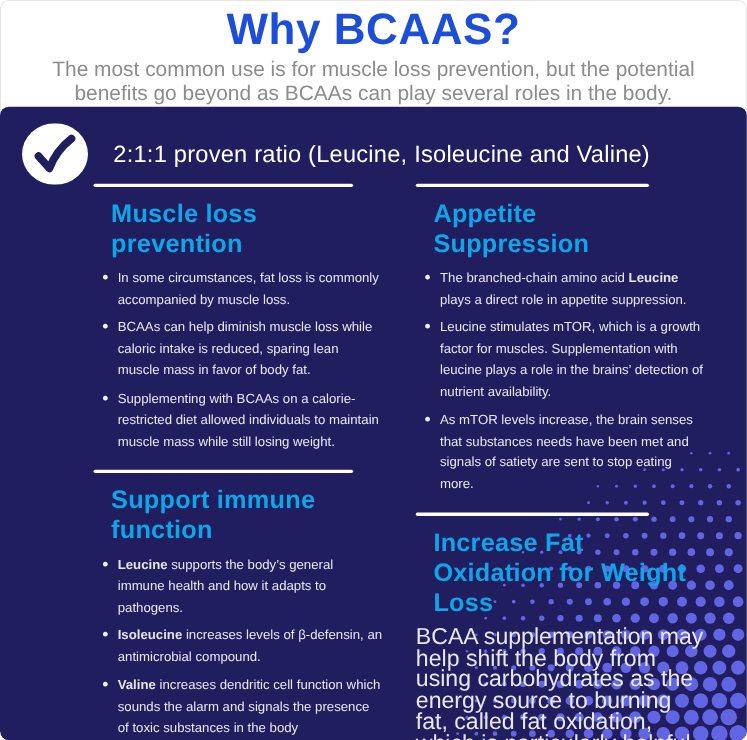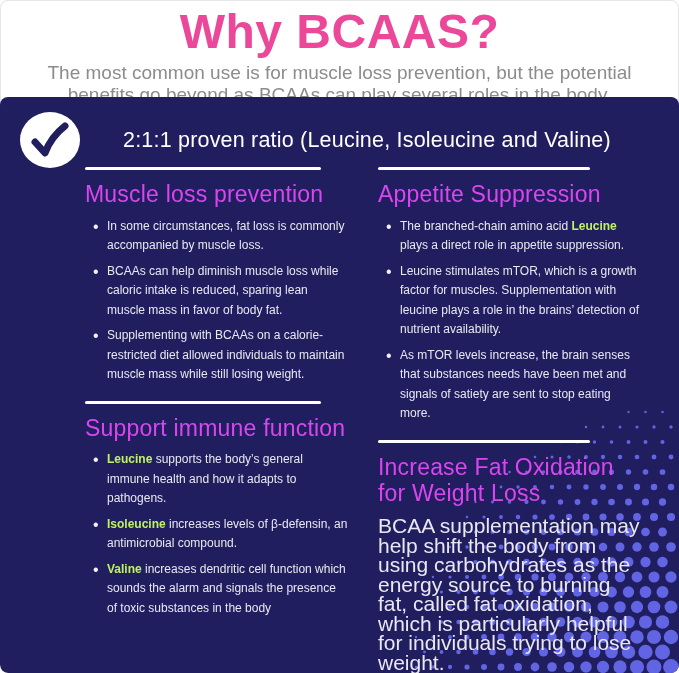--- a/index.html
+++ b/index.html
@@ -9,68 +9,68 @@
     background:#ffffff;
     overflow:hidden;
     border-radius:8px;
     font-family:"Liberation Sans","DejaVu Sans",sans-serif;
     box-shadow:inset 0 0 0 1px #e6e6e6;
   }
   
   .header{position:absolute;top:0;left:0;right:0;height:97px;text-align:center;}
   .header h1{
     margin:4px 16px 3px;
-    font-size:48px;font-weight:bold;line-height:1.15;
-    color:#ec4899;letter-spacing:.5px;
+    font-size:40px;font-weight:bold;line-height:1.15;
+    color:#1d4ed8;letter-spacing:.5px;
   }
   .header .subtitle{
     margin:0 auto;max-width:625px;
     font-size:19px;line-height:21.5px;color:#8c8c8c;
   }
   
   .panel{
     position:absolute;top:97px;left:0;right:0;bottom:0;
     background:#201e5f;
     border-radius:8px 8px 8px 8px;
     overflow:hidden;
   }
   .dots{position:absolute;top:0;left:0;width:679px;height:576px;z-index:0;pointer-events:none;}
   .ratio-row{
     position:absolute;top:14px;left:20px;right:20px;height:58px;
-    display:flex;align-items:center;gap:43px;z-index:2;
+    display:flex;align-items:center;gap:23px;z-index:2;
   }
   .check{width:60px;height:56px;flex:0 0 auto;display:block;}
   .ratio-heading{
     margin:0;font-size:21.5px;font-weight:normal;color:#ffffff;
     letter-spacing:.2px;white-space:nowrap;
   }
   
   .cols{
     position:absolute;top:58px;left:85px;right:38px;bottom:0;
     display:flex;gap:30px;z-index:1;
   }
   .col{flex:1;min-width:0;}
   .section + .section{margin-top:16px;}
   .rule{height:3px;background:#ffffff;width:236px;margin:12px 0 11px;border-radius:2px;}
   .col-right .rule{width:212px;}
   .section h3{
-    margin:0 0 9px;font-size:23px;font-weight:normal;line-height:1.16;
-    color:#d946ef;letter-spacing:.2px;
+    margin:0 16px 9px;font-size:23px;font-weight:bold;line-height:1.16;
+    color:#0ea5e9;letter-spacing:.2px;
   }
   .section ul{
     margin:0;padding-left:22px;list-style:none;
     color:#e9e8f2;font-size:12px;line-height:19.5px;
   }
   .section li{position:relative;margin-bottom:6px;}
   .section li::before{
     content:"\2022";
     position:absolute;left:-14px;top:0;
     color:#f2f1f8;font-size:16px;
   }
-  .section li b{color:#bef264;}
+  .section li b{color:#e5e5e5;}
   .section .body{
     margin:2px 0 0;color:#e9e8f2;font-size:21px;line-height:19.5px;
   }
 </style>
 </head>
 <body>
 
 <div class="page">
 
   <header class="header">

